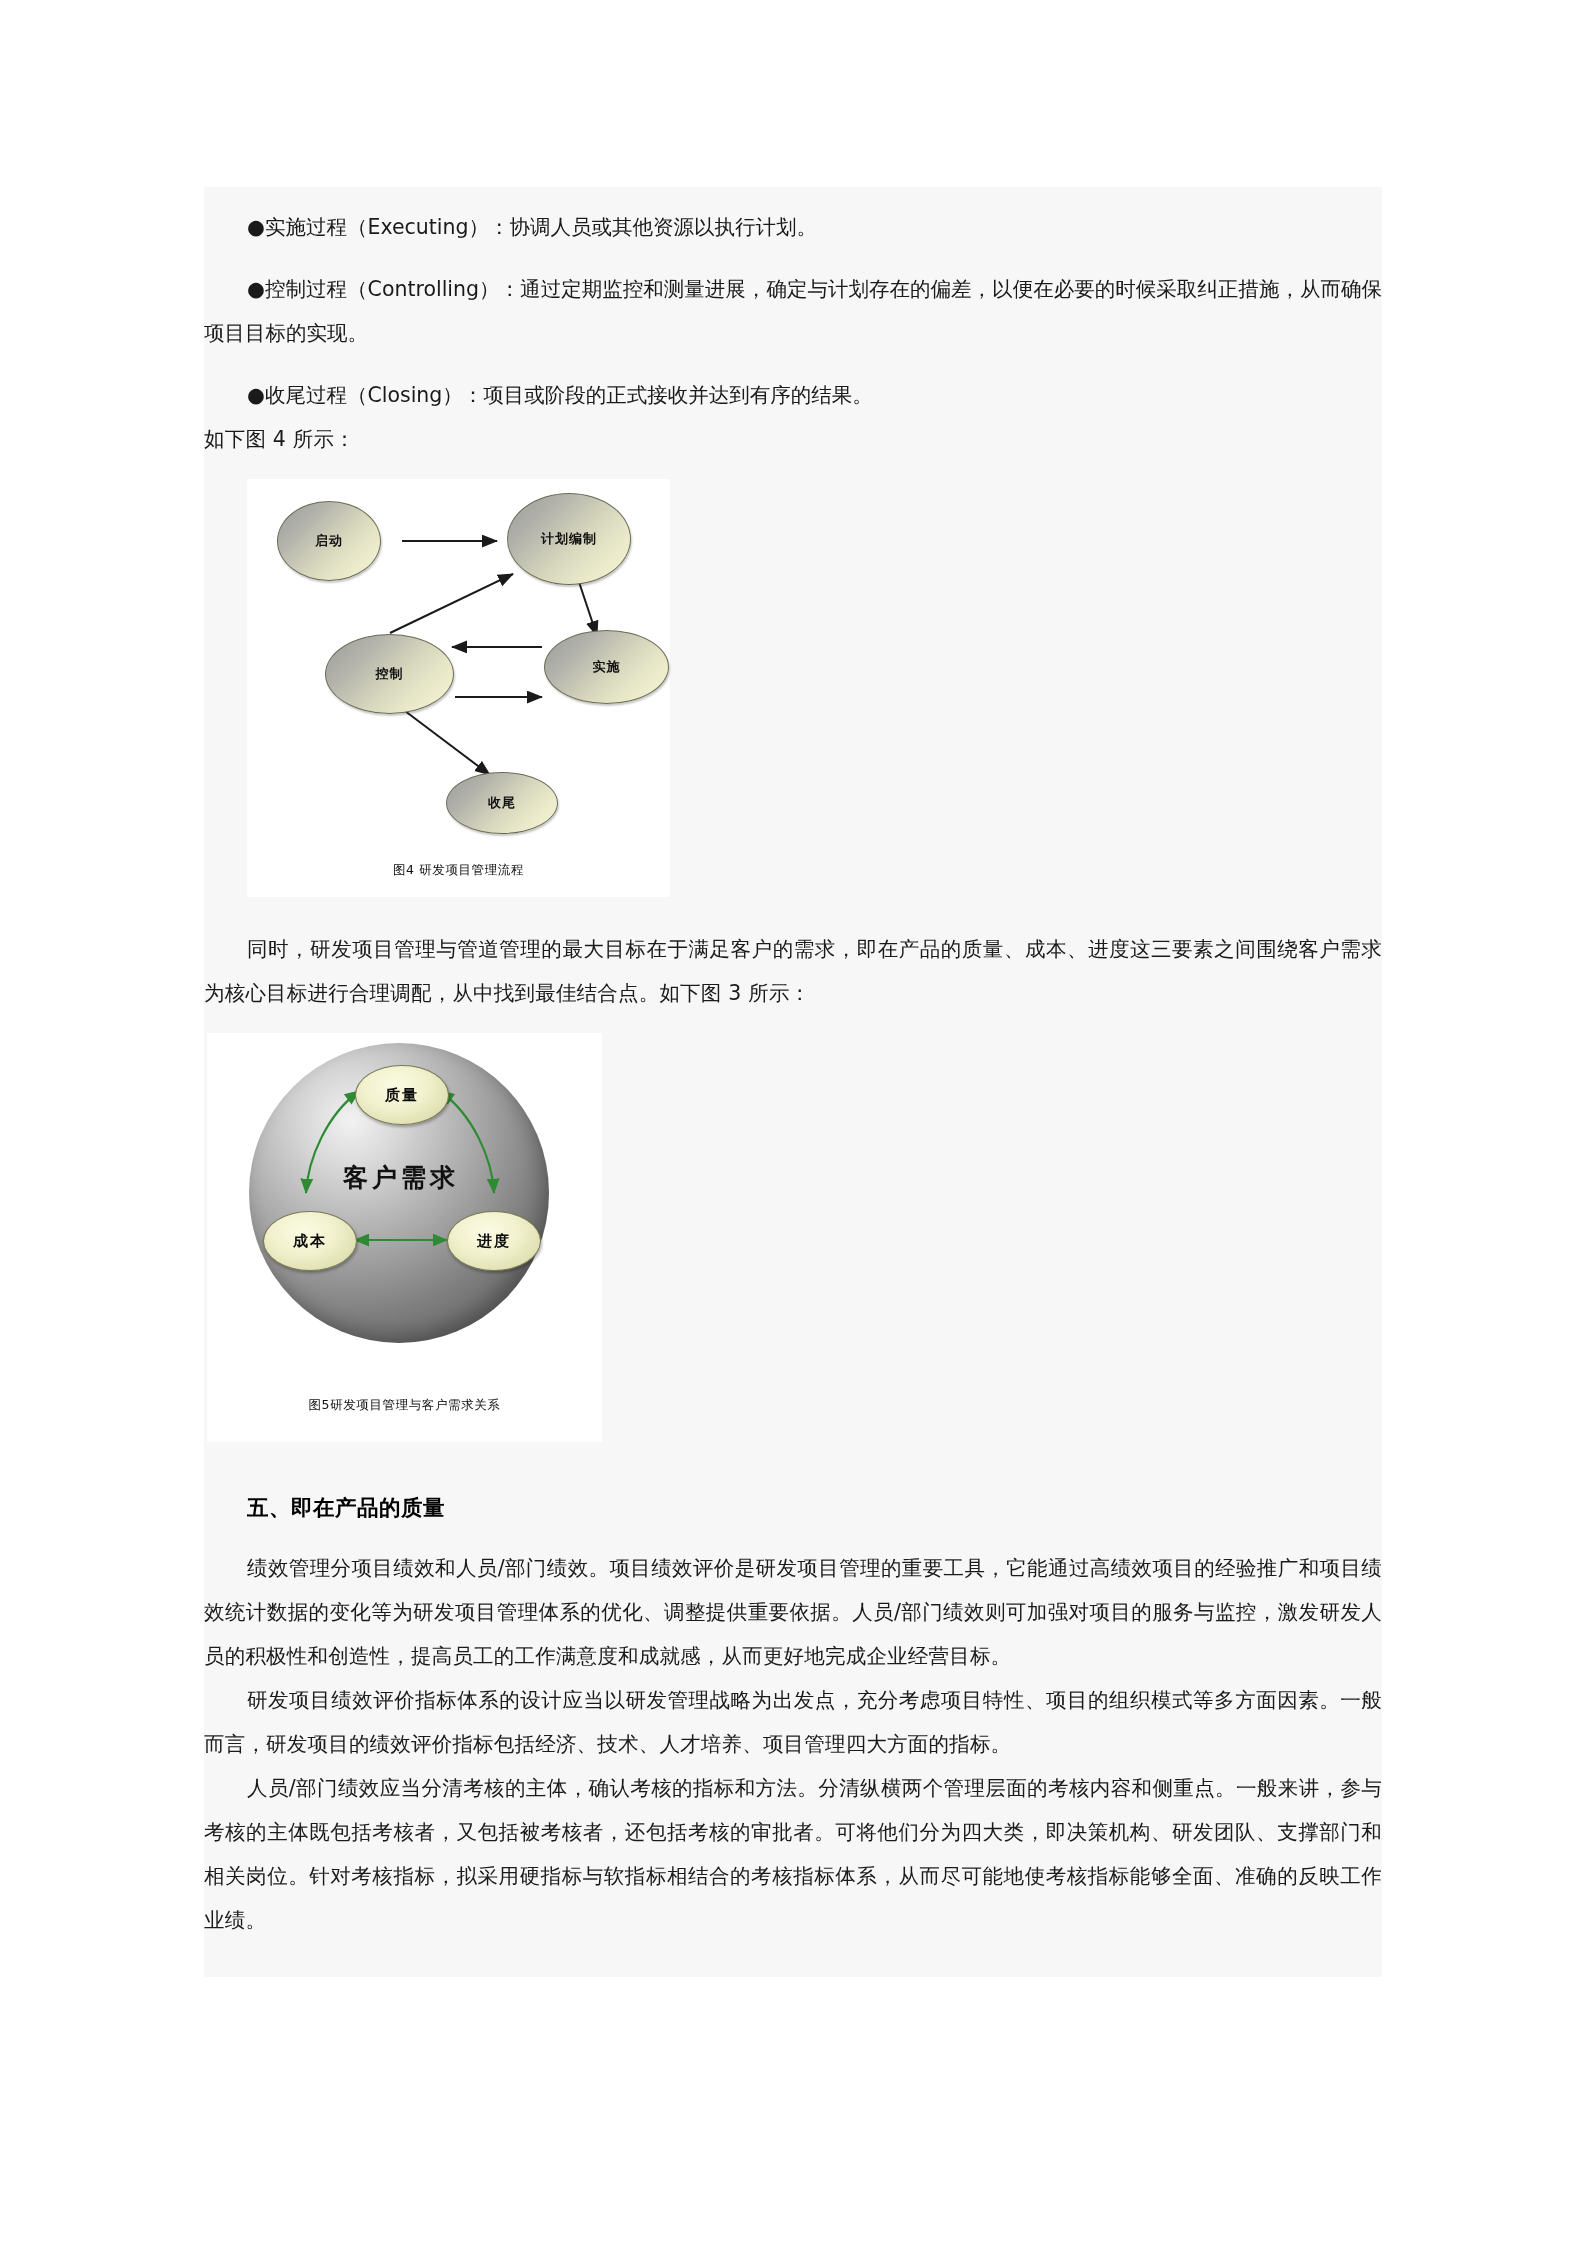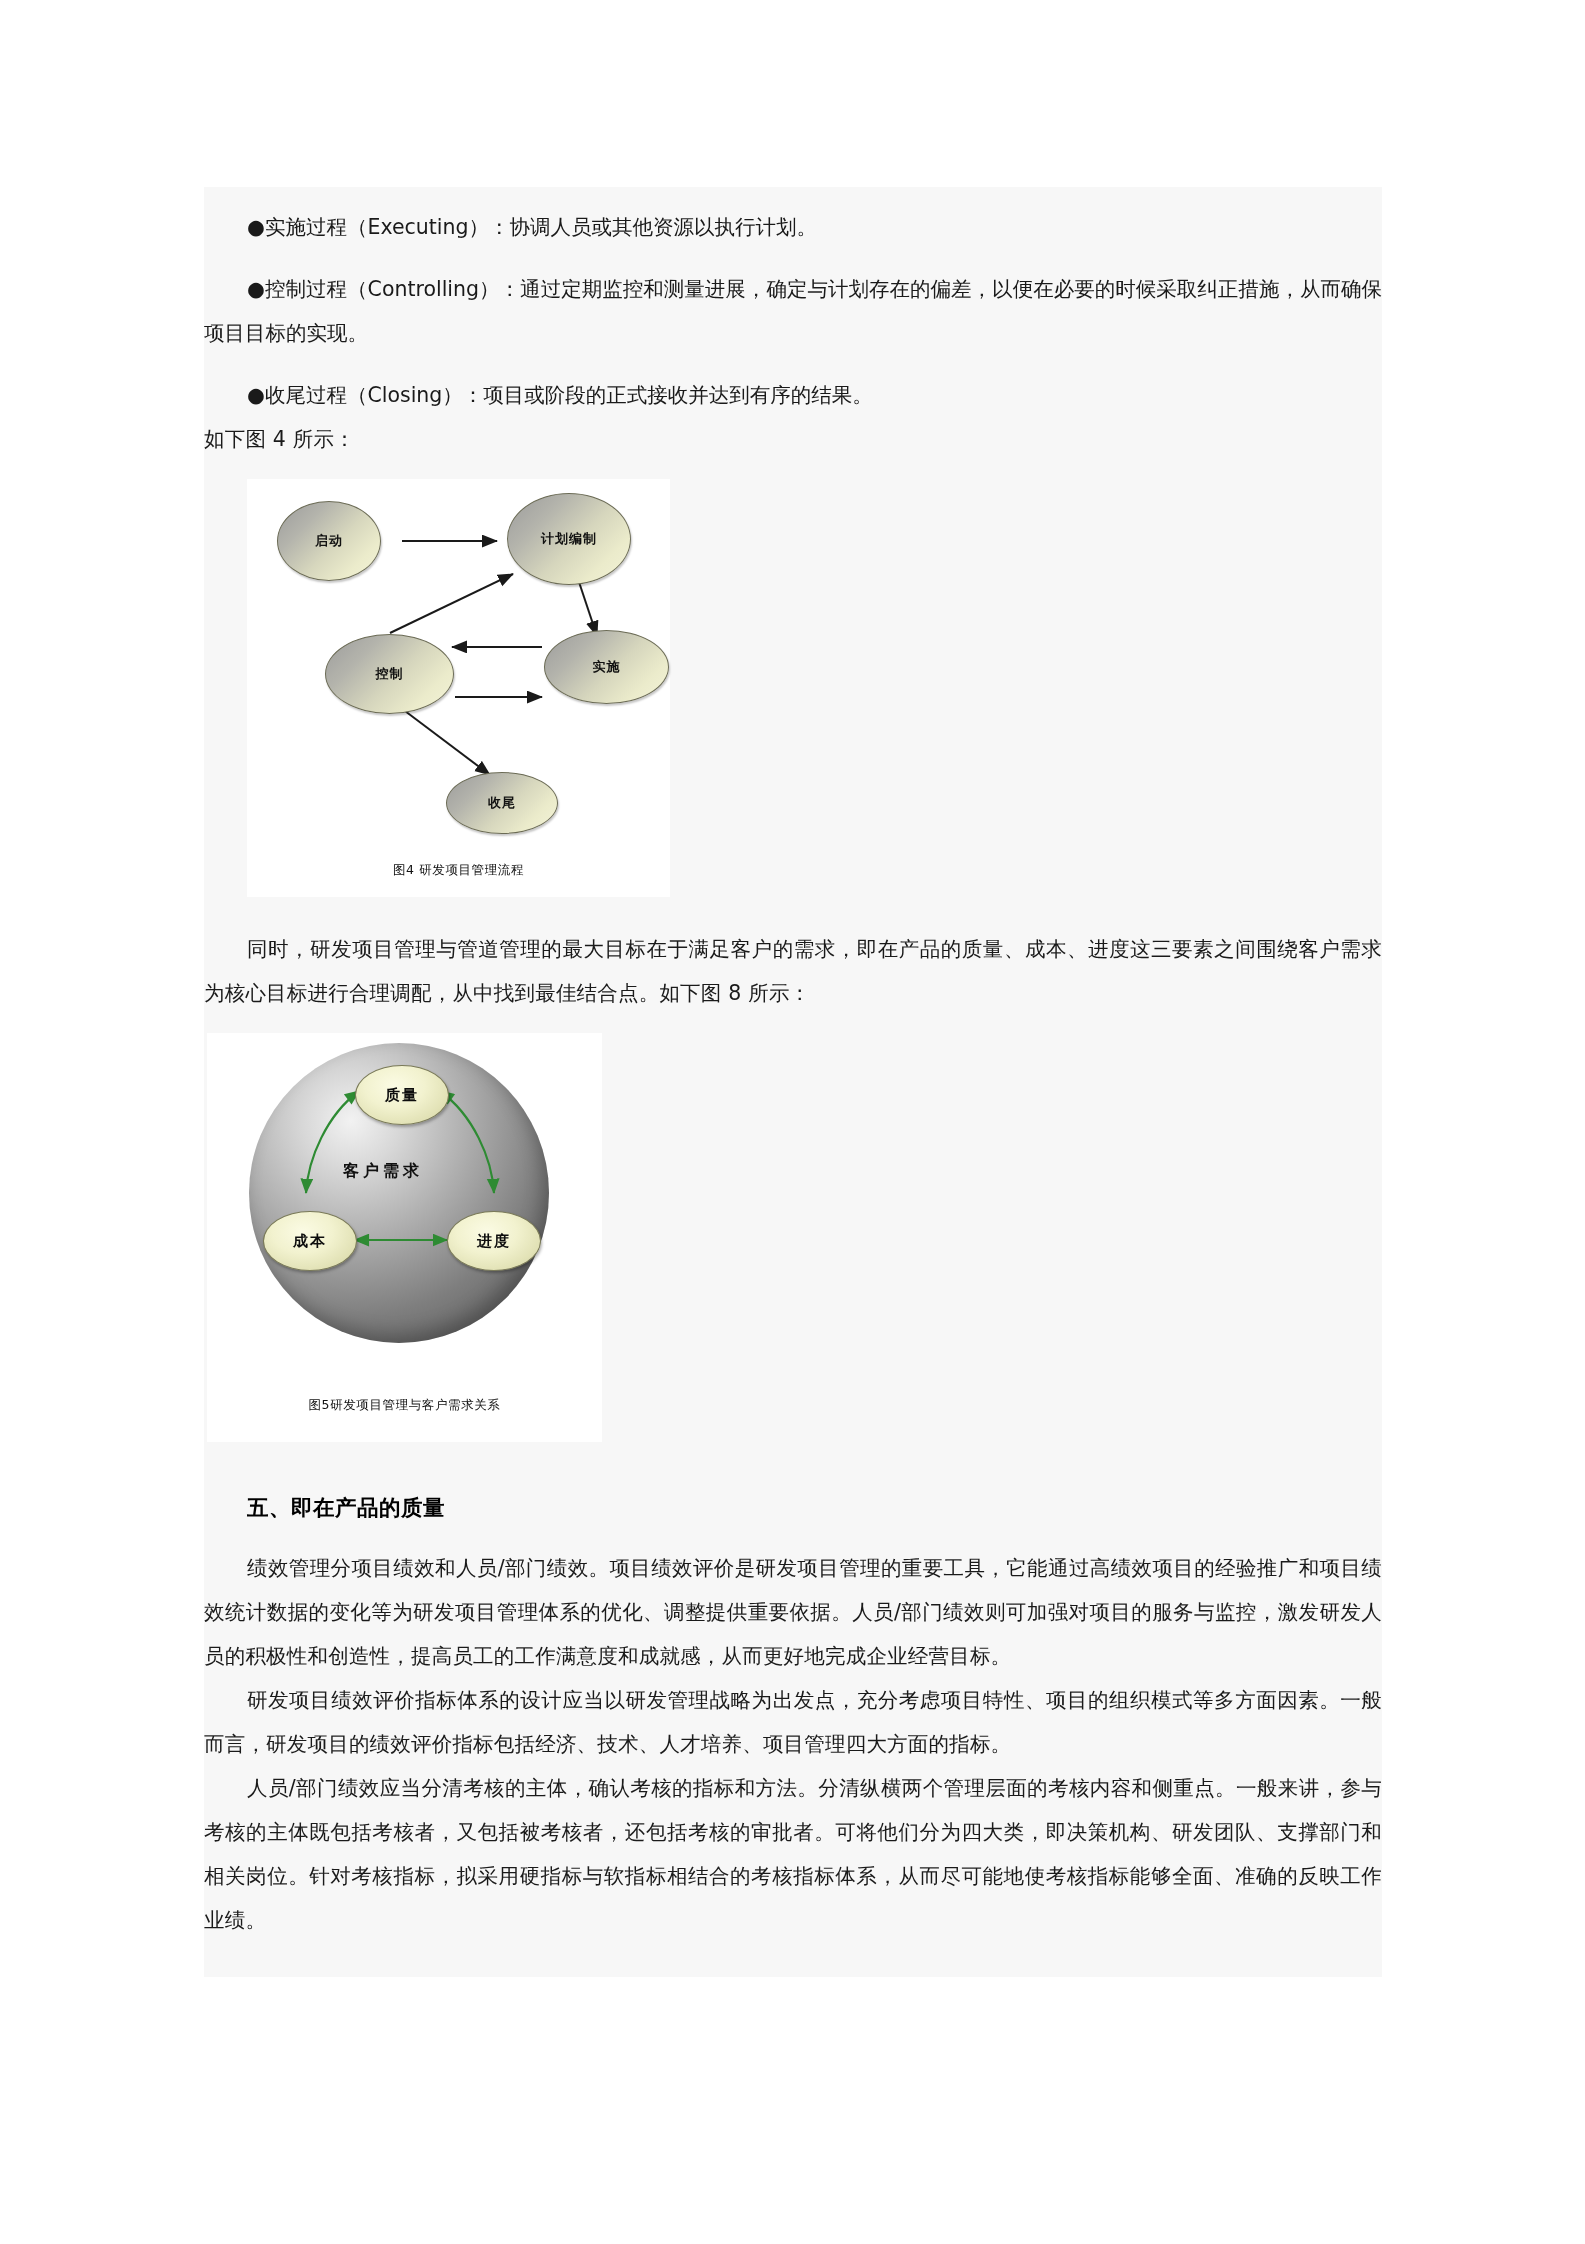--- a/index.html
+++ b/index.html
@@ -101,21 +101,21 @@
   }
   .sphere {
     position: absolute;
     border-radius: 50%;
     background:
       radial-gradient(circle at 34% 26%, #f2f2f2 0%, #d8d8d8 16%, #a9a9a9 42%, #7e7e7e 66%, #6b6b6b 80%, #9a9a9a 95%, #c8c8c8 100%);
     box-shadow: inset -6px -8px 18px rgba(0,0,0,0.25);
   }
   .center-label {
     position: absolute;
-    font-size: 16px;
+    font-size: 25px;
     font-weight: bold;
     color: #111;
     letter-spacing: 4px;
     font-family: "DejaVu Serif", "Liberation Serif", serif;
     white-space: nowrap;
   }
   .oval-b {
     position: absolute;
     border: 1px solid #7a7a58;
     border-radius: 50%;
@@ -194,21 +194,21 @@
 
       <div class="oval" style="left:199px; top:293px; width:110px; height:60px;">
         <span>收尾</span>
       </div>
 
       <div class="fig-caption" style="top:383px;">图4 研发项目管理流程</div>
     </div>
 
     <div class="spacer-m"></div>
 
-    <p class="para indent">同时，研发项目管理与管道管理的最大目标在于满足客户的需求，即在产品的质量、成本、进度这三要素之间围绕客户需求为核心目标进行合理调配，从中找到最佳结合点。如下图 8 所示：</p>
+    <p class="para indent">同时，研发项目管理与管道管理的最大目标在于满足客户的需求，即在产品的质量、成本、进度这三要素之间围绕客户需求为核心目标进行合理调配，从中找到最佳结合点。如下图 3 所示：</p>
 
     <div class="spacer-s"></div>
 
     <div class="fig5">
 
       <div class="sphere" style="left:42px; top:10px; width:300px; height:300px;"></div>
 
       <svg class="arrows" width="395" height="409">
         <defs>
           <marker id="gh" markerWidth="8" markerHeight="8" refX="6.5" refY="2.9" orient="auto" markerUnits="strokeWidth">

